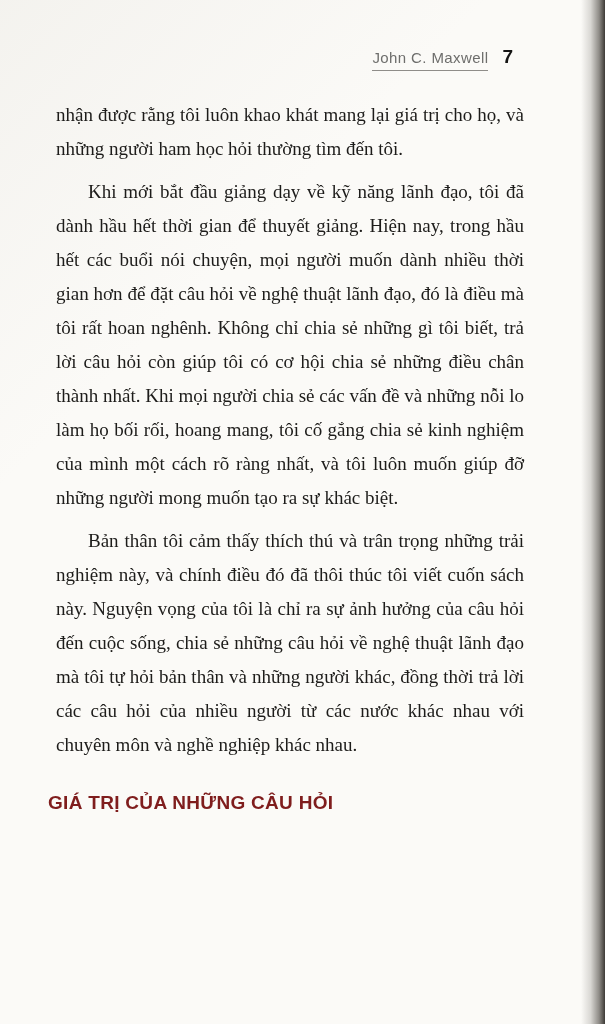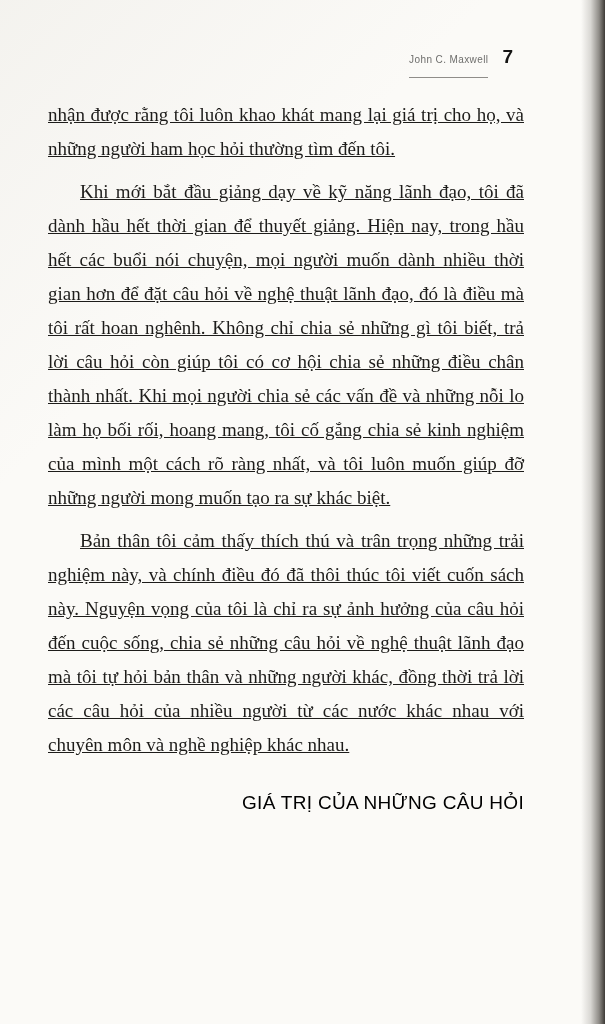--- a/index.html
+++ b/index.html
@@ -21,57 +21,56 @@
   .page-header {
     position: absolute;
     top: 46px;
     right: 92px;
     display: flex;
     align-items: baseline;
     gap: 14px;
   }
   .author {
     font-family: "Liberation Sans", sans-serif;
-    font-size: 10px;
+    font-size: 15px;
     color: #6e6e6c;
     letter-spacing: 0.4px;
-    padding-bottom: 12px;
+    padding-bottom: 4px;
     border-bottom: 1.6px solid #8f8d89;
   }
   .page-num {
     font-family: "Liberation Sans", sans-serif;
     font-size: 19px;
     font-weight: bold;
     color: #141413;
   }
   
   .page-body {
     position: absolute;
     top: 98px;
     left: 48px;
     width: 476px;
     font-size: 19px;
     line-height: 34px;
     text-align: justify;
     text-justify: inter-word;
   }
   .page-body p {
-    margin: 0 0 9px 0;
-    text-decoration: underline;
+    margin: 0 0 9px 8px;
   }
   .page-body p.indent {
     text-indent: 32px;
   }
   .section-heading {
     font-family: "Liberation Sans", sans-serif;
     font-size: 19px;
-    font-weight: normal;
+    font-weight: bold;
     letter-spacing: 0.3px;
-    text-align: right;
-    color: #000000;
+    text-align: left;
+    color: #7f1d1d;
     margin: 24px 0 16px 0;
   }
   
   .spine-shadow {
     position: absolute;
     top: 0;
     right: 0;
     bottom: 0;
     width: 24px;
     background: linear-gradient(

